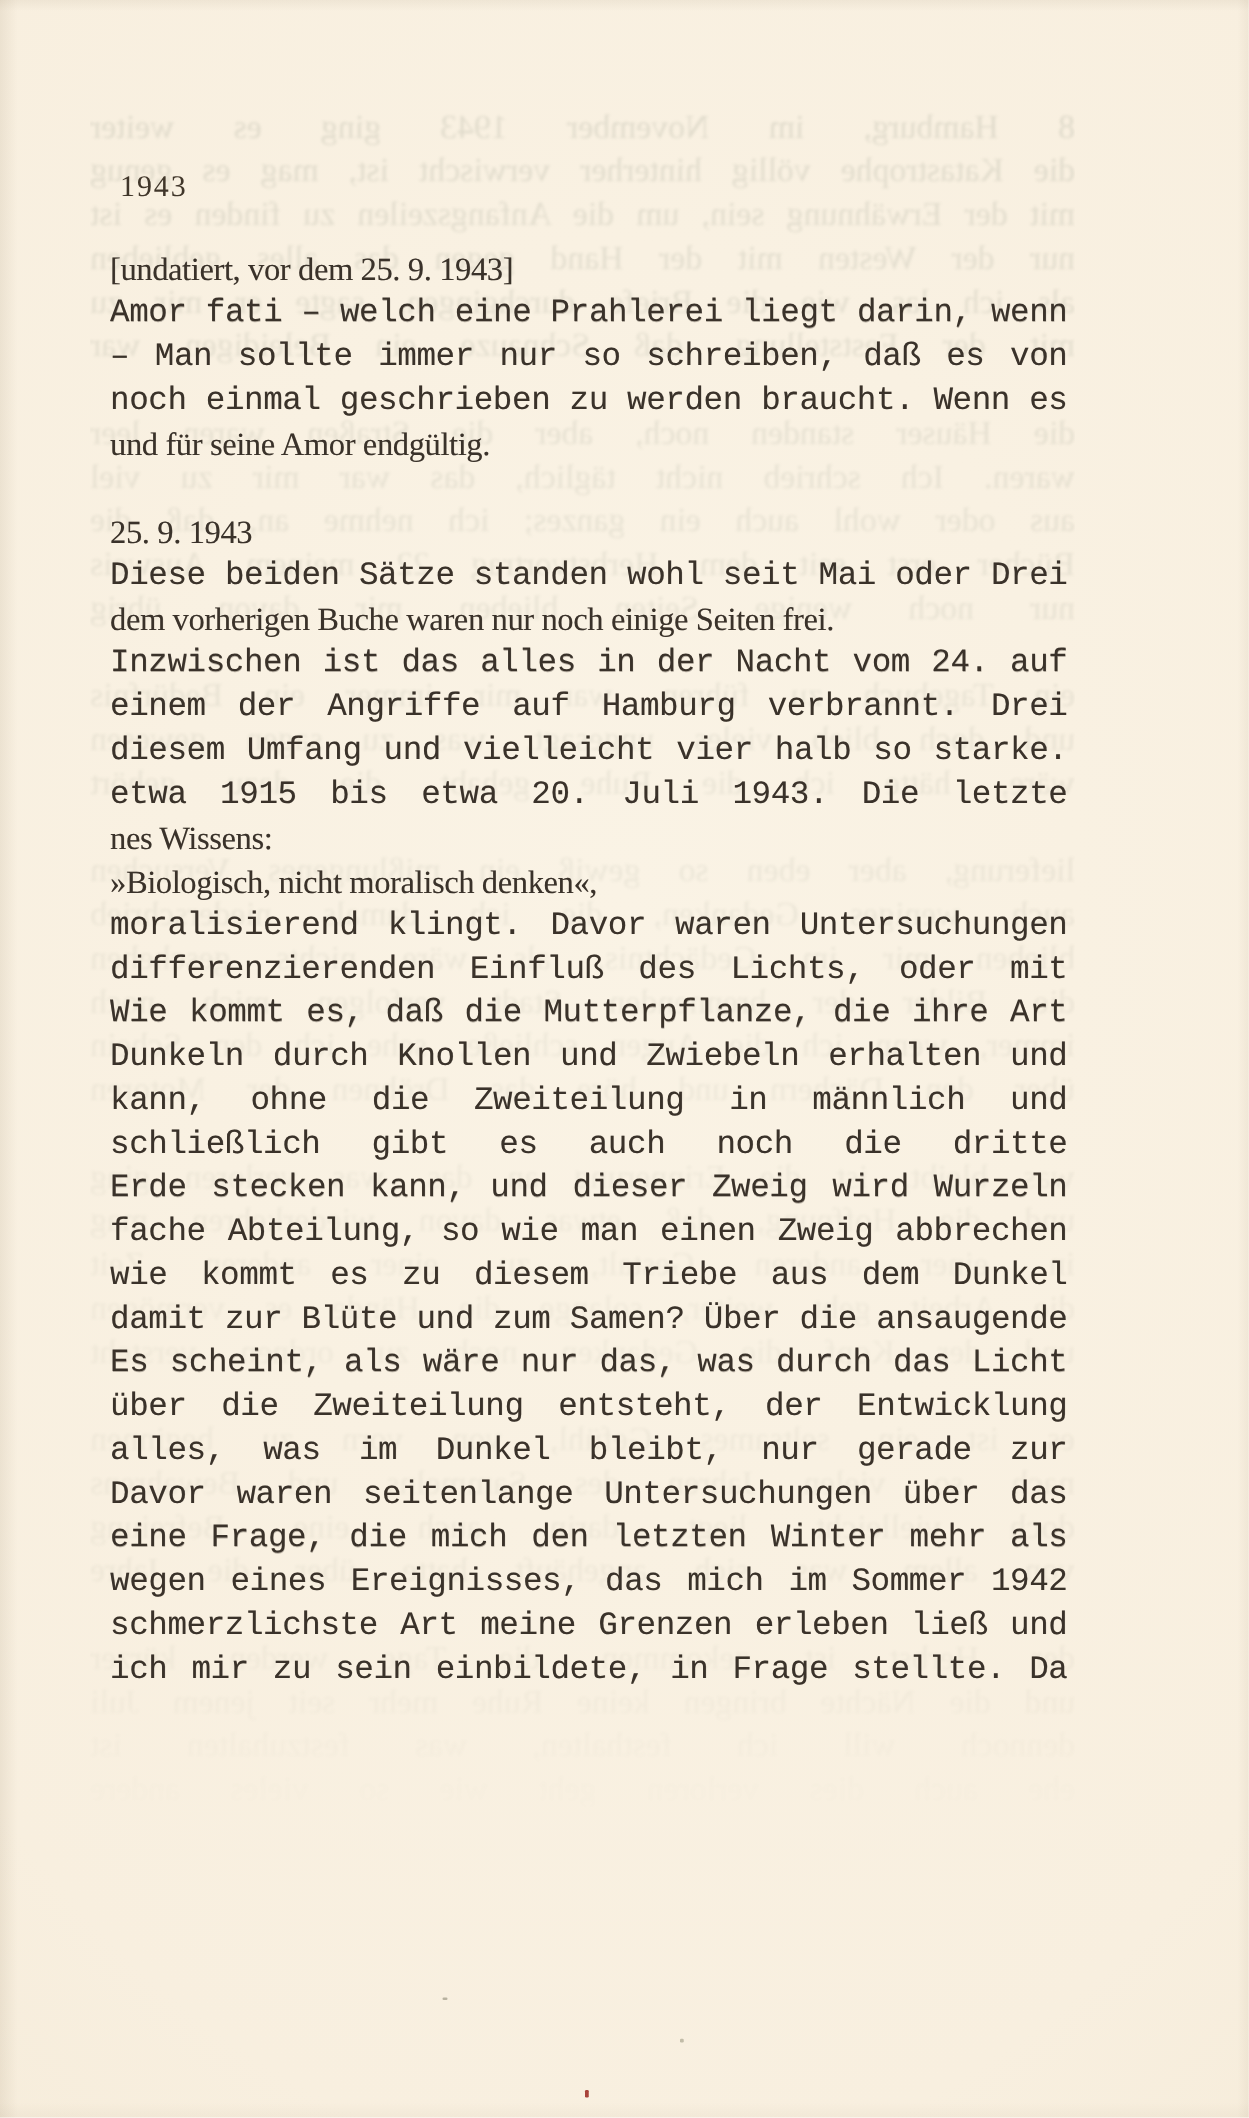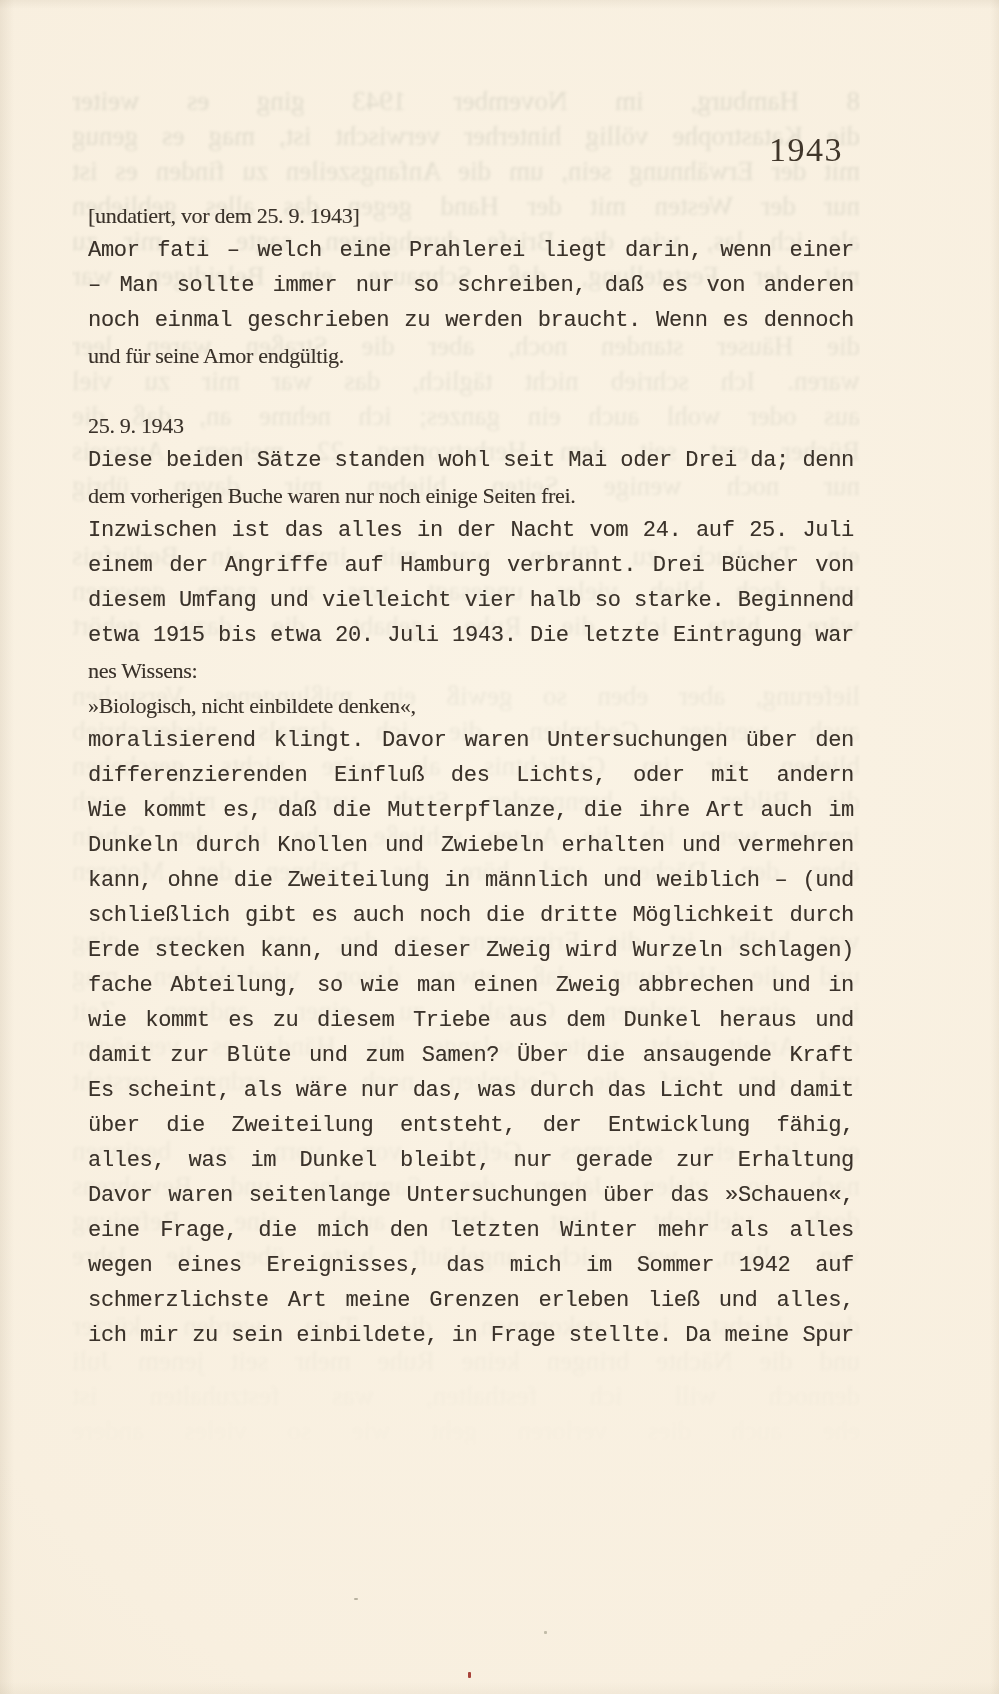--- a/index.html
+++ b/index.html
@@ -33,30 +33,30 @@
     -webkit-mask-image:linear-gradient(180deg, rgba(0,0,0,.95) 0%, rgba(0,0,0,.75) 18%, rgba(0,0,0,.55) 45%, rgba(0,0,0,.38) 70%, rgba(0,0,0,.45) 86%, rgba(0,0,0,0) 99%);
     mask-image:linear-gradient(180deg, rgba(0,0,0,.95) 0%, rgba(0,0,0,.75) 18%, rgba(0,0,0,.55) 45%, rgba(0,0,0,.38) 70%, rgba(0,0,0,.45) 86%, rgba(0,0,0,0) 99%);
   }
   .gline{
     height:35px;line-height:35px;font-size:27px;
     text-align:justify;text-align-last:justify;
     overflow:hidden;white-space:nowrap;
   }
 
   .heading{
-    position:absolute;left:77px;top:130px;width:766px;
-    text-align:right;
-    font-size:34px;line-height:40px;letter-spacing:1.5px;
+    position:absolute;left:96px;top:130px;width:766px;
+    text-align:left;
+    font-size:24px;line-height:40px;letter-spacing:1.5px;
     color:var(--heading-ink);
   }
 
   .textblock{position:absolute;left:88px;top:198px;width:766px;}
   .line{
     height:35px;line-height:35px;
-    font-size:22px;letter-spacing:-0.3px;
+    font-size:26px;letter-spacing:-0.3px;
     color:var(--ink);
     text-align:left;overflow:hidden;
     text-shadow:0.2px 0.2px 0 rgba(58,48,40,.35);
   }
   .line.just{text-align:justify;text-align-last:justify;font-family:Liberation Mono, monospace;}
 
   .speck{position:absolute;border-radius:1px;}
 </style>
 </head>
 <body>
@@ -113,21 +113,21 @@
       <div class="line">und für seine Amor endgültig.</div>
       <div class="line"></div>
       <div class="line">25. 9. 1943</div>
       <div class="line just">Diese beiden Sätze standen wohl seit Mai oder Drei da; denn in</div>
       <div class="line">dem vorherigen Buche waren nur noch einige Seiten frei.</div>
       <div class="line just">Inzwischen ist das alles in der Nacht vom 24. auf 25. Juli bei</div>
       <div class="line just">einem der Angriffe auf Hamburg verbrannt. Drei Bücher von</div>
       <div class="line just">diesem Umfang und vielleicht vier halb so starke. Beginnend</div>
       <div class="line just">etwa 1915 bis etwa 20. Juli 1943. Die letzte Eintragung war mei-</div>
       <div class="line">nes Wissens:</div>
-      <div class="line">»Biologisch, nicht einbildete denken«,</div>
+      <div class="line">»Biologisch, nicht moralisch denken«,</div>
       <div class="line just">moralisierend klingt. Davor waren Untersuchungen über den</div>
       <div class="line just">differenzierenden Einfluß des Lichts, oder mit andern Worten:</div>
       <div class="line just">Wie kommt es, daß die Mutterpflanze, die ihre Art auch im</div>
       <div class="line just">Dunkeln durch Knollen und Zwiebeln erhalten und vermehren</div>
       <div class="line just">kann, ohne die Zweiteilung in männlich und weiblich – (und</div>
       <div class="line just">schließlich gibt es auch noch die dritte Möglichkeit durch ein-</div>
       <div class="line just">Erde stecken kann, und dieser Zweig wird Wurzeln schlagen) –</div>
       <div class="line just">fache Abteilung, so wie man einen Zweig abbrechen und in die</div>
       <div class="line just">wie kommt es zu diesem Triebe aus dem Dunkel heraus und</div>
       <div class="line just">damit zur Blüte und zum Samen? Über die ansaugende Kraft</div>

